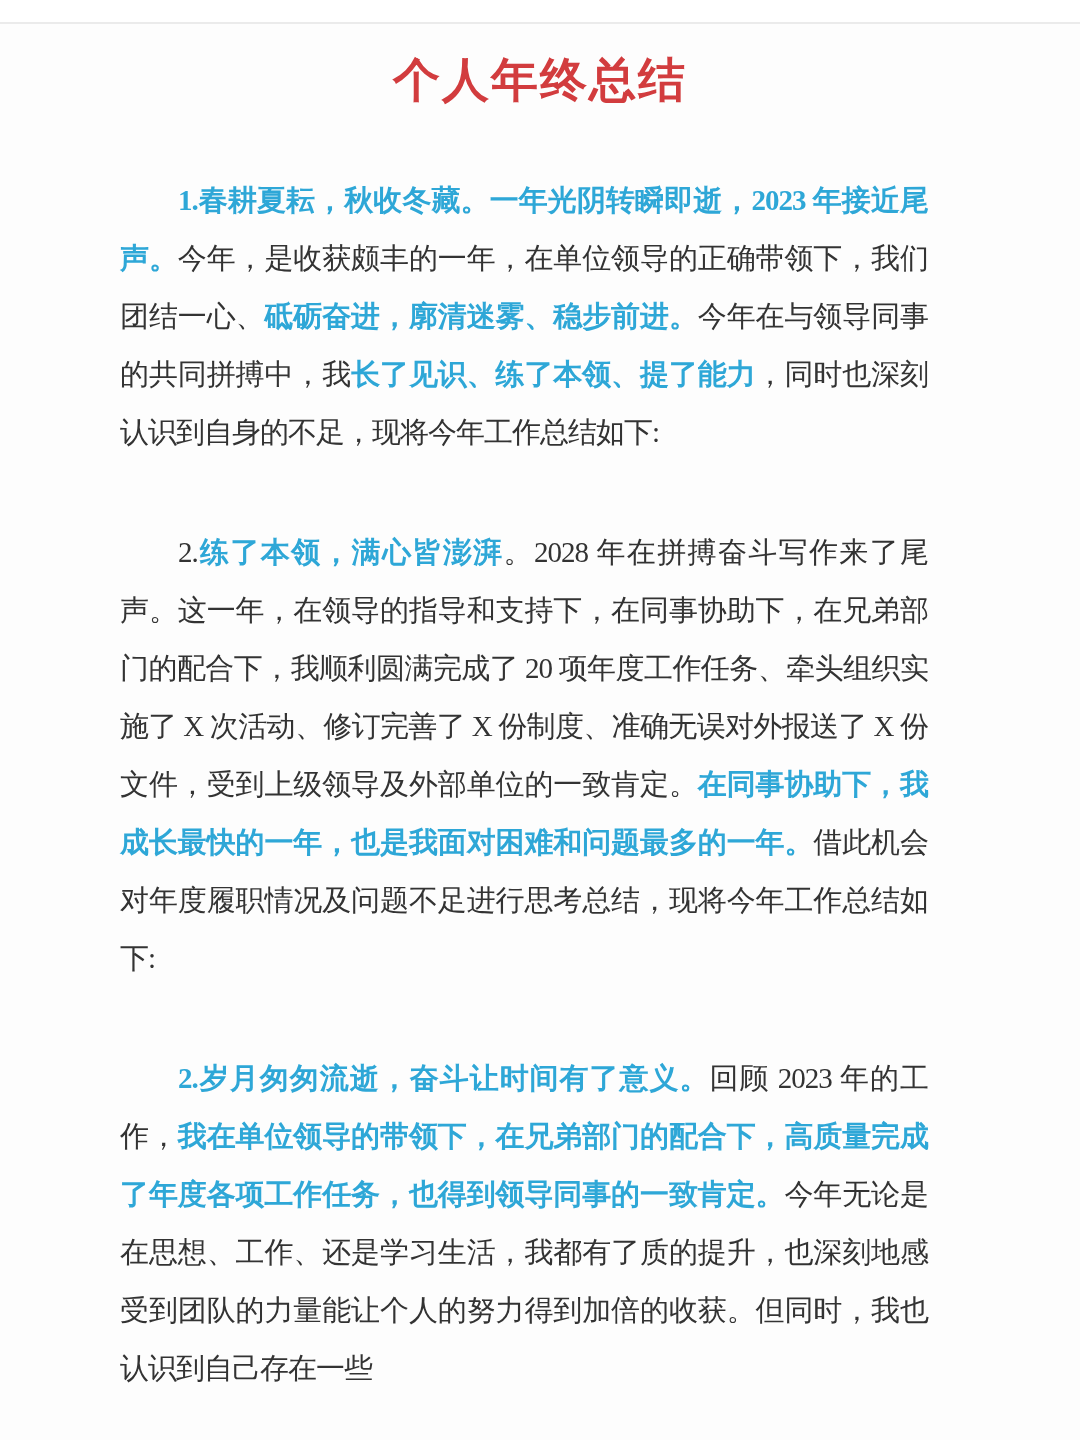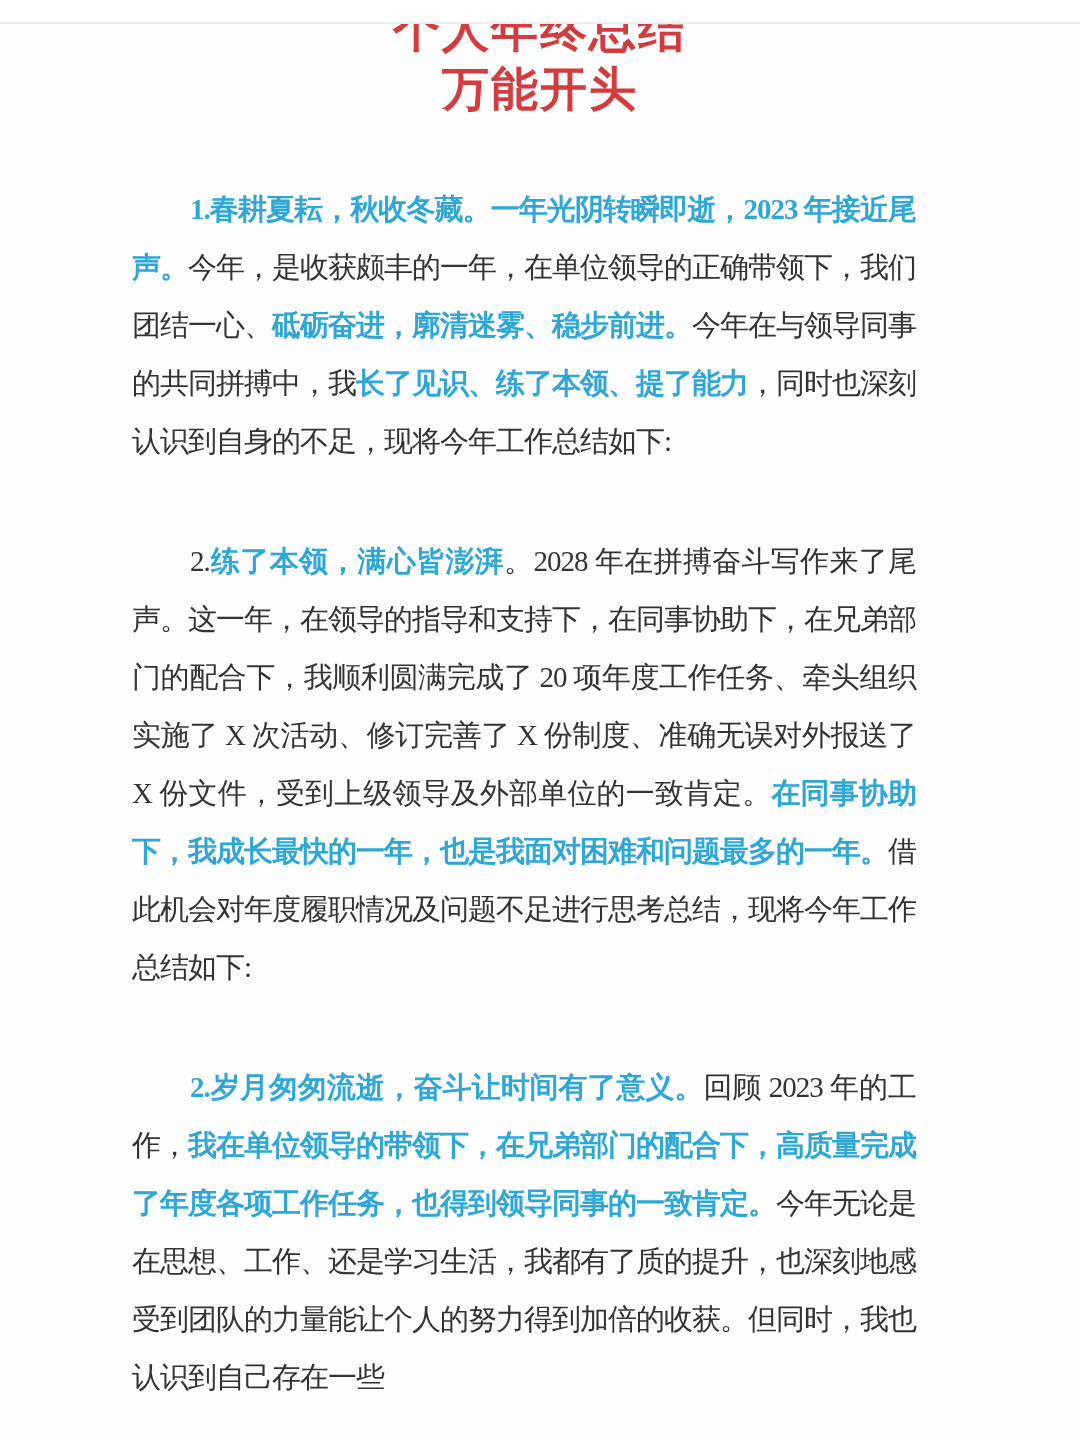--- a/index.html
+++ b/index.html
@@ -34,58 +34,58 @@
   }
   .top-divider {
     position: absolute;
     top: 22px; left: 0;
     width: 100%;
     height: 2px;
     background: var(--divider);
   }
   .doc-title {
     margin: 0;
+    padding-top: 50px;
     text-align: center;
     color: var(--red);
     font-size: 47px;
     line-height: 59px;
     font-weight: bold;
     font-family: "Liberation Sans", sans-serif;
     letter-spacing: 2px;
   }
   .doc-title .title-line { display: block; }
   .doc-body {
     margin: 62px 152px 0 120px;
     text-align: justify;
     font-size: 29px;
     line-height: 58px;
     letter-spacing: -1px;
     color: var(--ink);
   }
   .para {
-    margin: 12px;
+    margin: 0;
     text-indent: 2em;
   }
   .para + .para { margin-top: 62px; }
   .run.blue {
     color: var(--blue);
     font-weight: bold;
   }
   .run.black { color: var(--ink); }
 </style>
 </head>
 <body>
 
 <div class="page">
   <div class="top-band"></div>
   <div class="top-divider"></div>
 
   <h1 class="doc-title">
     <span class="title-line">个人年终总结</span>
-    <span class="title-line">万能开头</span>
   </h1>
 
   <main class="doc-body">
       <p class="para"><span class="run blue">1.春耕夏耘，秋收冬藏。一年光阴转瞬即逝，2023 年接近尾声。</span><span class="run black">今年，是收获颇丰的一年，在单位领导的正确带领下，我们团结一心、</span><span class="run blue">砥砺奋进，廓清迷雾、稳步前进。</span><span class="run black">今年在与领导同事的共同拼搏中，我</span><span class="run blue">长了见识、练了本领、提了能力</span><span class="run black">，同时也深刻认识到自身的不足，现将今年工作总结如下:</span></p>
       <p class="para"><span class="run black">2.</span><span class="run blue">练了本领，满心皆澎湃</span><span class="run black">。2028 年在拼搏奋斗写作来了尾声。这一年，在领导的指导和支持下，在同事协助下，在兄弟部门的配合下，我顺利圆满完成了 20 项年度工作任务、牵头组织实施了 X 次活动、修订完善了 X 份制度、准确无误对外报送了 X 份文件，受到上级领导及外部单位的一致肯定。</span><span class="run blue">在同事协助下，我成长最快的一年，也是我面对困难和问题最多的一年。</span><span class="run black">借此机会对年度履职情况及问题不足进行思考总结，现将今年工作总结如下:</span></p>
       <p class="para"><span class="run blue">2.岁月匆匆流逝，奋斗让时间有了意义。</span><span class="run black">回顾 2023 年的工作，</span><span class="run blue">我在单位领导的带领下，在兄弟部门的配合下，高质量完成了年度各项工作任务，也得到领导同事的一致肯定。</span><span class="run black">今年无论是在思想、工作、还是学习生活，我都有了质的提升，也深刻地感受到团队的力量能让个人的努力得到加倍的收获。但同时，我也认识到自己存在一些</span></p>
     </main>
 </div>
 
 </body></html>

